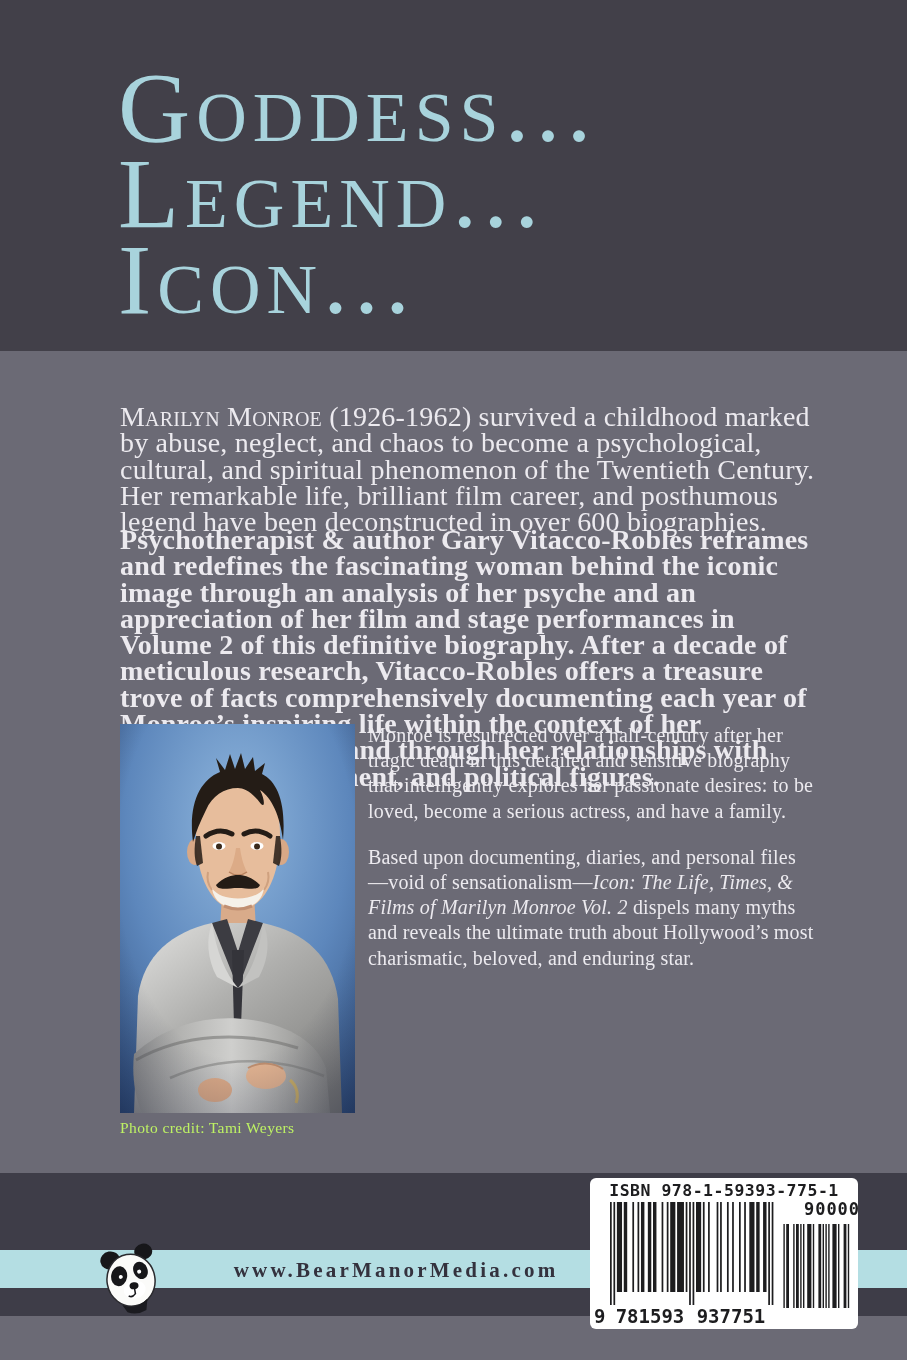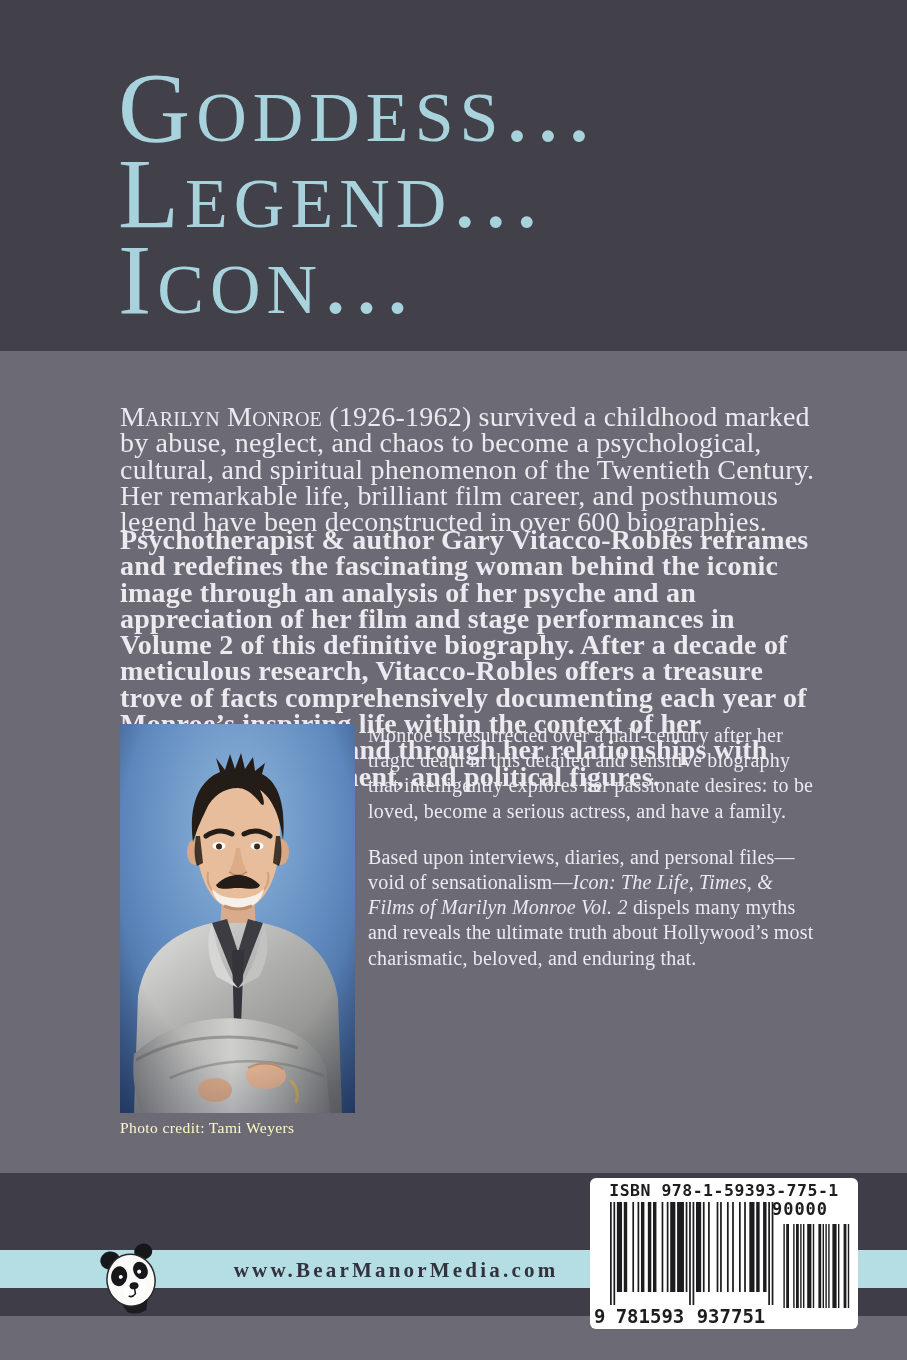--- a/index.html
+++ b/index.html
@@ -23,21 +23,21 @@
     position:absolute; left:120px; top:11px; width:760px;
     font-variant:small-caps; font-weight:700; font-size:21.5px; letter-spacing:1px;
     color:#f2f0f4;
   }
   .para { color:var(--text-color,#eceaef); font-size:28px; line-height:26.3px; letter-spacing:0.2px; }
   .para-1 { position:absolute; left:120px; top:53px; width:702px; }
   .para-2 { position:absolute; left:120px; top:176px; width:702px;font-weight:bold; }
   .smallcaps { font-variant:small-caps; }
   .photo-wrap { position:absolute; left:120px; top:373px; width:235px; }
   .photo { display:block; width:235px; height:389px; }
-  .photo-caption { margin-top:6px; font-size:15.5px; letter-spacing:0.4px; color:#fef9c3; }
+  .photo-caption { margin-top:6px; font-size:15.5px; letter-spacing:0.4px; color:#bef264; }
   .right-col { position:absolute; left:368px; top:372px; width:448px; }
   .right-col .para { font-size:20px; line-height:25.2px; margin-bottom:21px; }
   .right-col .para:last-child { margin-bottom:0; }
   
   .bottom-section { position:absolute; left:0; top:1173px; width:907px; height:143px; background:var(--bottom-bg,#3e3d48); }
   .teal-band { position:absolute; left:0; top:77px; width:907px; height:38px; background:var(--teal,#b4dee3); }
   .panda { position:absolute; left:100px; top:70px; width:64px; height:74px; }
   .website {
     position:absolute; left:205px; top:85px; width:382px; text-align:center;
     font-weight:700; font-size:21px; letter-spacing:3.2px; color:var(--website-color,#34323e);
@@ -47,21 +47,21 @@
   .barcode-box {
     position:absolute; left:590px; top:1178px; width:268px; height:151px;
     background:#ffffff; border-radius:6px; z-index:5;
   }
   .isbn-line {
     position:absolute; left:0; top:3px; width:100%; text-align:center;
     font-family:"DejaVu Sans Mono", monospace; font-weight:700;
     font-size:16.5px; letter-spacing:0.5px; color:var(--ink,#1d1d1f); white-space:nowrap;
   }
   .addon-label {
-    position:absolute; left:174px; top:21px; width:72px; text-align:center;
+    position:absolute; left:206px; top:21px; width:72px; text-align:center;
     font-family:"DejaVu Sans Mono", monospace; font-weight:700;
     font-size:17px; letter-spacing:1px; color:var(--ink,#1d1d1f);
   }
   .main-barcode { position:absolute; left:4px; top:24px; width:182px; height:124px; }
   .addon-barcode { position:absolute; left:192px; top:46px; width:68px; height:84px; }
   .bc-digit {
     font-family:"DejaVu Sans Mono", monospace; font-weight:700; font-size:19px; fill:var(--ink,#1d1d1f);
   }
 </style>
 </head>
@@ -151,21 +151,21 @@
         <path d="M104,182 Q118,188 132,182" stroke="#c08f72" stroke-width="3" fill="none"></path>
         <path d="M88,148 Q86,158 92,166" stroke="#c99a78" stroke-width="2" fill="none" opacity="0.8"></path>
         <path d="M148,148 Q150,158 144,166" stroke="#c99a78" stroke-width="2" fill="none" opacity="0.8"></path>
         <rect width="235" height="389" fill="url(#pgVig)"></rect>
       </svg>
       <div class="photo-caption">Photo credit: Tami Weyers</div>
     </div>
 
     <div class="right-col">
       <p class="para">Monroe is resurrected over a half-century after her tragic death in this detailed and sensitive biography that intelligently explores her passionate desires: to be loved, become a serious actress, and have a family.</p>
-      <p class="para"><span>Based upon interviews, diaries, and personal files—void of  sensationalism—</span><em>Icon: The Life, Times, &amp; Films of  Marilyn Monroe Vol. 2</em><span>  dispels many myths and reveals the ultimate truth about Hollywood’s most charismatic, beloved, and enduring that.</span></p>
+      <p class="para"><span>Based upon documenting, diaries, and personal files—void of  sensationalism—</span><em>Icon: The Life, Times, &amp; Films of  Marilyn Monroe Vol. 2</em><span>  dispels many myths and reveals the ultimate truth about Hollywood’s most charismatic, beloved, and enduring star.</span></p>
     </div>
   </section>
 
   <section class="bottom-section">
     <div class="teal-band"></div>
     <svg class="panda" viewBox="0 0 64 74" aria-hidden="true">
       <g transform="rotate(-10 32 37)">
         <ellipse cx="14" cy="14" rx="10" ry="9" fill="#17171a"></ellipse>
         <ellipse cx="48" cy="11" rx="9" ry="8" fill="#17171a"></ellipse>
         <ellipse cx="31" cy="37" rx="24" ry="26" fill="#fbfbf9" stroke="#2a2a2e" stroke-width="1.5"></ellipse>

